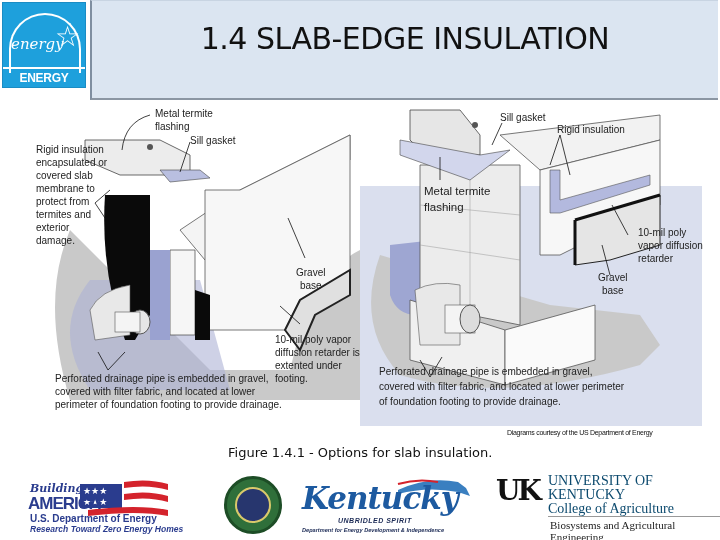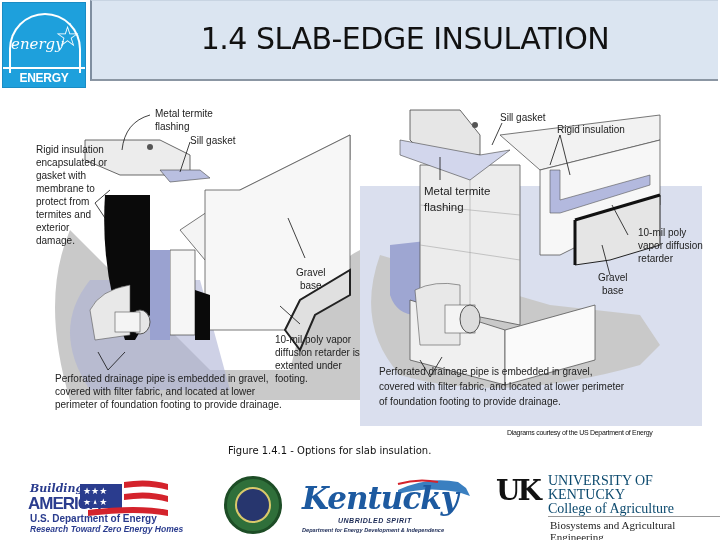--- a/index.html
+++ b/index.html
@@ -5,29 +5,29 @@
   * { box-sizing: border-box; margin: 0; padding: 0; }
   body { width: 720px; height: 540px; background: #ffffff; position: relative; overflow: hidden; font-family: "Liberation Sans", sans-serif; }
   .abs { position: absolute; }
 
   
   .es-logo { left: 2px; top: 2px; width: 84px; height: 86px; background: #1ea0dc; border: 1px solid #1a8cc4; }
   .es-logo .arc { position:absolute; left:6px; top:10px; width:72px; height:60px; border:2px solid #fff; border-bottom:none; border-radius: 36px 36px 0 0; }
   .es-logo .script { position:absolute; left:8px; top:32px; color:#fff; font-family:"DejaVu Serif", serif; font-style:italic; font-size:15px; }
   .es-logo .star { position:absolute; left:52px; top:20px; color:#fff; font-size:28px; line-height:28px; }
   .es-logo .band { position:absolute; left:0; bottom:0; width:100%; height:20px; border-top:2px solid #fff; color:#fff; font-weight:bold; font-size:12px; text-align:center; line-height:18px; letter-spacing:-0.3px; }
-  .title-box { left: 90px; top: 0px; width: 628px; height: 81px; background: #dbe5f1; border-left: 2px solid #7f8ea0; border-bottom: 2px solid #8b96a3; border-top: 1px solid #c8d4e2; }
+  .title-box { left: 90px; top: 0px; width: 628px; height: 100px; background: #dbe5f1; border-left: 2px solid #7f8ea0; border-bottom: 2px solid #8b96a3; border-top: 1px solid #c8d4e2; }
   .title-box h1 { position:absolute; left:0; right:0; top:20px; text-align:center; font-family:"DejaVu Sans", sans-serif; font-weight:normal; font-size:30px; color:#111; letter-spacing:-0.5px; }
 
   
   .diagram { font-family: "Liberation Sans", sans-serif; font-size: 10px; color: #222; line-height: 13px; }
   .lbl { position: absolute; white-space: nowrap; }
   .panel-right-bg { left: 360px; top: 186px; width: 342px; height: 240px; background: #dadfee; }
 
-  .caption { left: 228px; top: 445px; font-family: "DejaVu Sans", sans-serif; font-size: 10px; color: #111; }
+  .caption { left: 228px; top: 445px; font-family: "DejaVu Sans", sans-serif; font-size: 13px; color: #111; }
   .credit { left: 507px; top: 429px; font-size: 7px; color: #111; letter-spacing:-0.3px; }
 
   
   .ba-logo { left: 28px; top: 478px; width: 168px; height: 58px; }
   .doe-seal { left: 224px; top: 476px; width: 58px; height: 58px; border-radius: 50%; background: #2f6f3a; border: 3px solid #1d4d26; }
   .doe-seal .inner { position:absolute; left:8px; top:8px; width:36px; height:36px; border-radius:50%; background:#27366e; border:2px solid #d9c96b; }
   .ky-logo { left: 298px; top: 472px; width: 180px; height: 64px; }
   .uk-logo { left: 496px; top: 472px; width: 232px; height: 64px; }
 </style>
 </head>
@@ -84,21 +84,21 @@
 
 <div class="diagram">
   <div class="lbl" style="left:155px;top:107px">
     <div>Metal termite</div>
     <div>flashing</div>
   </div>
   <div class="lbl" style="left:190px;top:134px">Sill gasket</div>
   <div class="lbl" style="left:36px;top:143px">
     <div>Rigid insulation</div>
     <div>encapsulated or</div>
-    <div>gasket with</div>
+    <div>covered slab</div>
     <div>membrane to</div>
     <div>protect from</div>
     <div>termites and</div>
     <div>exterior</div>
     <div>damage.</div>
   </div>
   <div class="lbl" style="left:296px;top:266px;text-align:center">
     <div>Gravel</div>
     <div>base</div>
   </div>

